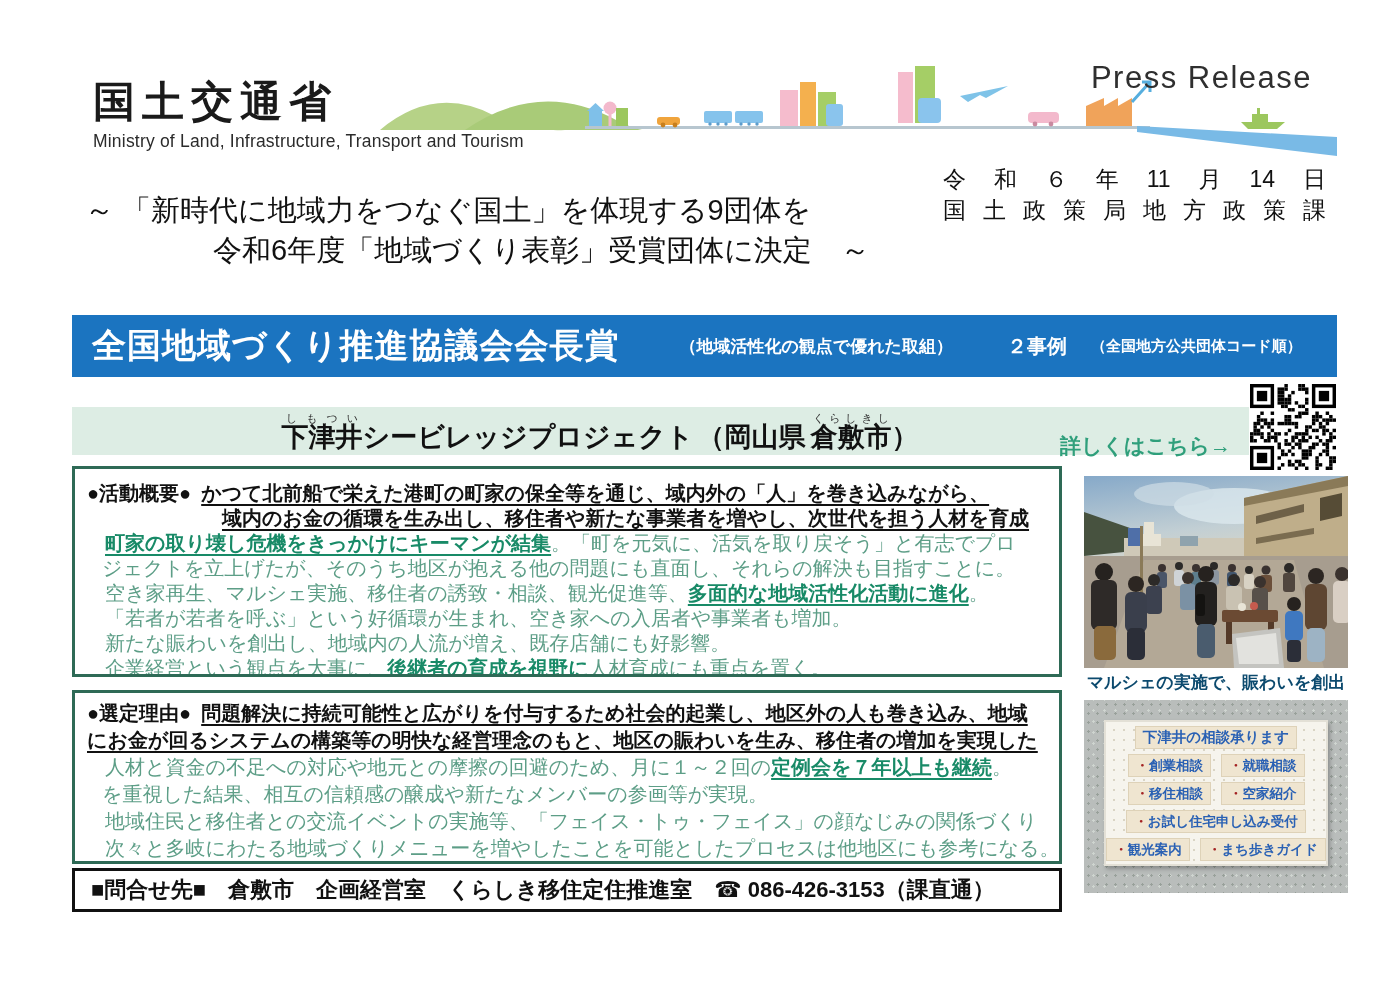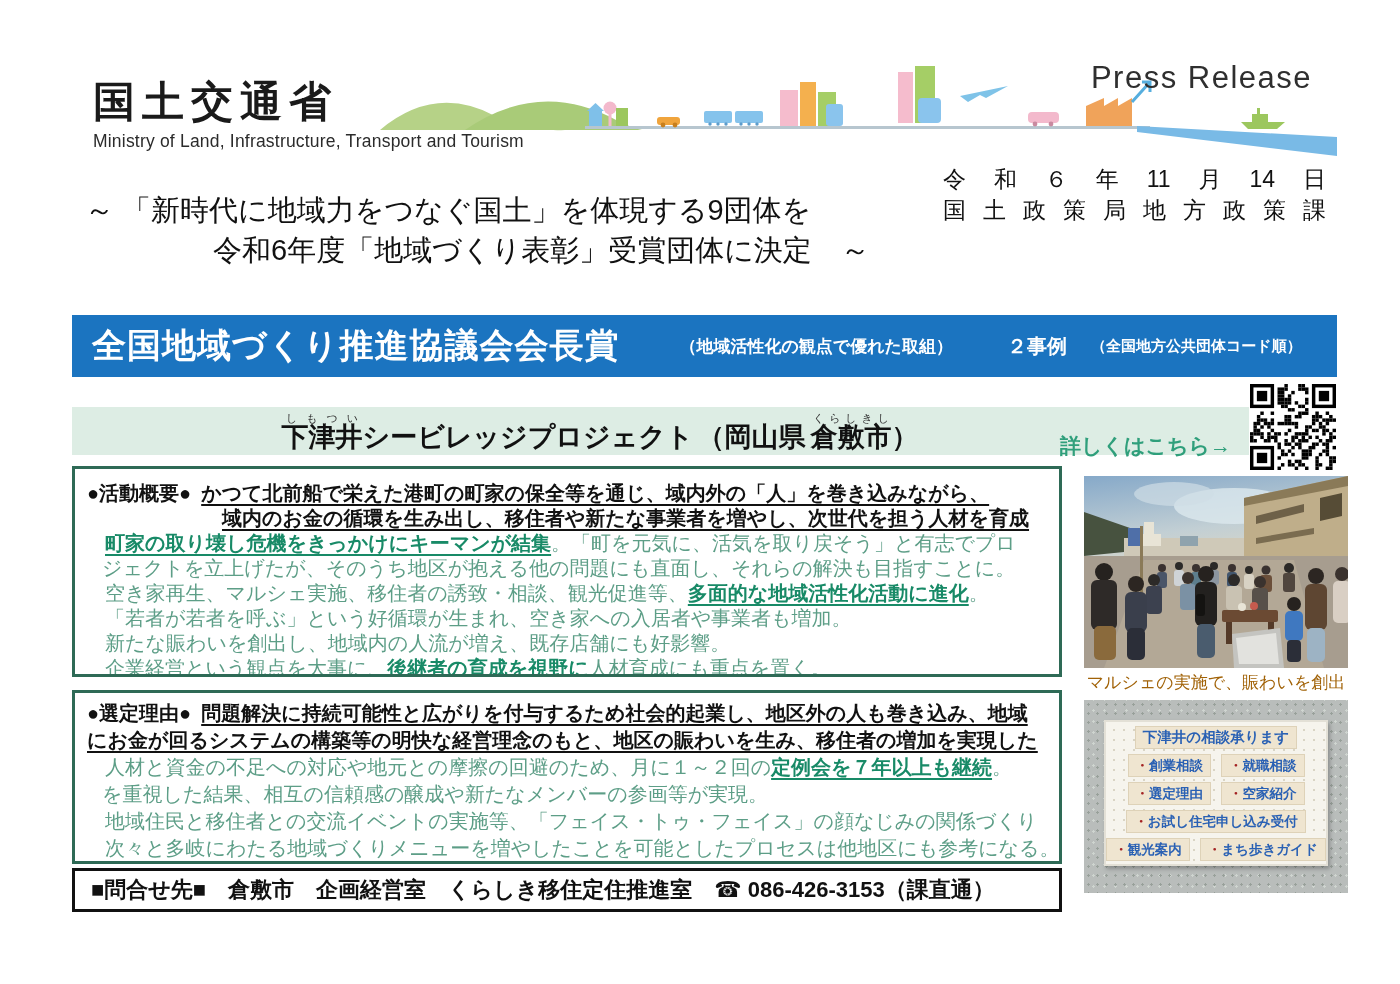--- a/index.html
+++ b/index.html
@@ -64,21 +64,21 @@
   .gb{color:var(--body-green-bold);font-weight:bold;text-decoration:underline;text-decoration-thickness:2px;text-underline-offset:4px;}
   .sp-gap{display:inline-block;width:10px;}
 
   
   .contact-box{position:absolute;left:72px;top:868px;width:990px;height:44px;border:3px solid #111;
     display:flex;align-items:center;padding-left:16px;font-size:22px;font-weight:bold;color:#111;overflow:hidden;white-space:nowrap;}
 
   
   .photo1{position:absolute;left:1084px;top:476px;width:264px;height:192px;overflow:hidden;background:#9aa5a8;}
   .photo1 svg{display:block;width:264px;height:192px;}
-  .caption1{position:absolute;left:1084px;top:671px;width:264px;text-align:center;font-size:17px;font-weight:normal;color:#a16207;}
+  .caption1{position:absolute;left:1084px;top:671px;width:264px;text-align:center;font-size:17px;font-weight:bold;color:#0c4a6e;}
   .photo2{position:absolute;left:1084px;top:700px;width:264px;height:193px;background:#b9bdbb;
     background-image:radial-gradient(#98a09a 1px,transparent 1.2px),radial-gradient(#cfd5d0 1px,transparent 1.2px);
     background-size:9px 9px,11px 11px;background-position:0 0,4px 5px;}
   .sign-board{position:absolute;left:20px;top:20px;width:224px;height:146px;background:#f6f4ed;border:2px solid #e3e0d6;
     box-shadow:2px 3px 4px rgba(0,0,0,0.25);
     background-image:radial-gradient(#d9d4c4 1px,transparent 1.1px);background-size:10px 10px;background-position:3px 3px;
     display:flex;flex-direction:column;align-items:center;justify-content:center;gap:5px;padding:6px 4px;}
   .sign-row{display:flex;gap:10px;justify-content:center;}
   .sign-label{background:#efe5d0;border:1px solid #ded2b8;padding:0 7px;font-size:13.5px;font-weight:bold;
     color:var(--sign-text-blue);white-space:nowrap;line-height:21px;}
@@ -527,21 +527,21 @@
   <figure class="photo2">
     <div class="sign-board">
       <div class="sign-row">
           <span class="sign-label sign-title">下津井の相談承ります</span>
         </div>
       <div class="sign-row">
         <span class="sign-label"><span class="blt">・</span><span>創業相談</span></span>
         <span class="sign-label"><span class="blt">・</span><span>就職相談</span></span>
       </div>
       <div class="sign-row">
-        <span class="sign-label"><span class="blt">・</span><span>選定理由</span></span>
+        <span class="sign-label"><span class="blt">・</span><span>移住相談</span></span>
         <span class="sign-label"><span class="blt">・</span><span>空家紹介</span></span>
       </div>
       <div class="sign-row">
         <span class="sign-label"><span class="blt">・</span><span>お試し住宅申し込み受付</span></span>
       </div>
       <div class="sign-row">
         <span class="sign-label"><span class="blt">・</span><span>観光案内</span></span>
         <span class="sign-label"><span class="blt">・</span><span>まち歩きガイド</span></span>
       </div>
     </div>

